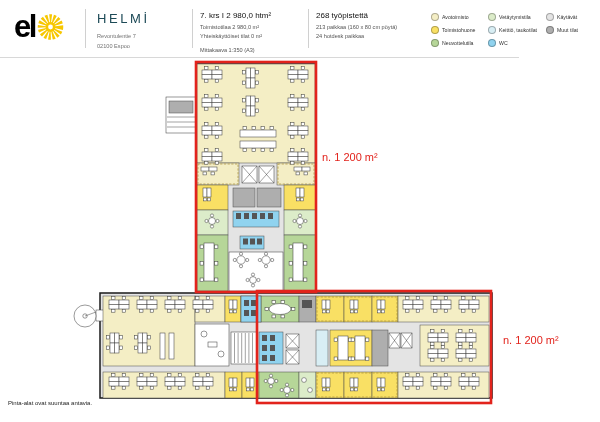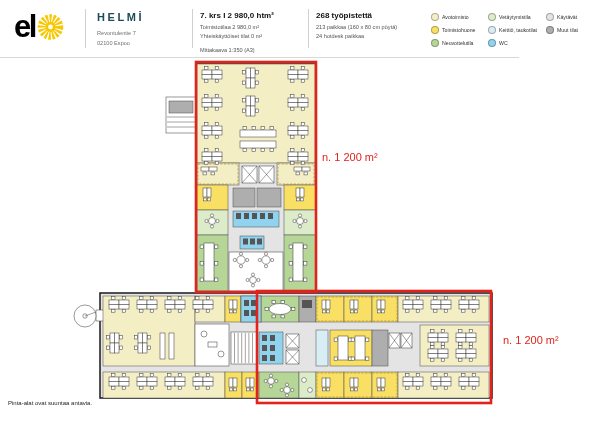--- a/index.html
+++ b/index.html
@@ -7,26 +7,26 @@
        font-family:"Liberation Sans",sans-serif;color:#222}
 
   
   .header{position:absolute;left:0;top:0;width:519px;height:57px;background:#fff;
           border-bottom:1px solid #d8d8d8;z-index:3}
   .vdiv{position:absolute;top:9px;width:1px;height:39px;background:#d0d0d0}
   .elo{position:absolute;left:14px;top:13px;display:flex;align-items:flex-end}
   .elo-text{font-size:31px;font-weight:800;letter-spacing:-2.5px;color:#000;line-height:26px}
   .elo-sun{margin-left:2px;margin-bottom:0}
   .helmi{position:absolute;left:97px;top:11px}
-  .helmi-name{font-size:11px;font-weight:700;letter-spacing:2.6px;color:#1d4a57}
+  .helmi-name{font-size:13px;font-weight:400;letter-spacing:2.6px;color:#1d4a57}
   .helmi-addr{font-size:5.6px;color:#737373;line-height:1.65;margin-top:1px}
   .helmi-name{margin-bottom:6px}
   .stats{position:absolute;top:11px}
   #stats1{left:200px}#stats2{left:316px}
-  .stats .title{font-size:8px;font-weight:700;color:#111;margin-bottom:3px}
+  .stats .title{font-size:8px;font-weight:400;color:#111;margin-bottom:3px}
   .stats .line{font-size:5.6px;color:#555;line-height:1.55}
   .stats .scale{margin-top:6px}
   .legend{position:absolute;left:431px;top:10px;display:grid;
           grid-template-rows:repeat(3,13px);grid-auto-flow:column;
           grid-template-columns:57px 58px 54px;align-items:center}
   .leg-item{display:flex;align-items:center;gap:3px}
   .leg-dot{width:8px;height:8px;border-radius:50%;border:1px solid rgba(0,0,0,.28);box-sizing:border-box;flex:none}
   .leg-label{font-size:5.2px;color:#333;white-space:nowrap}
 
   

